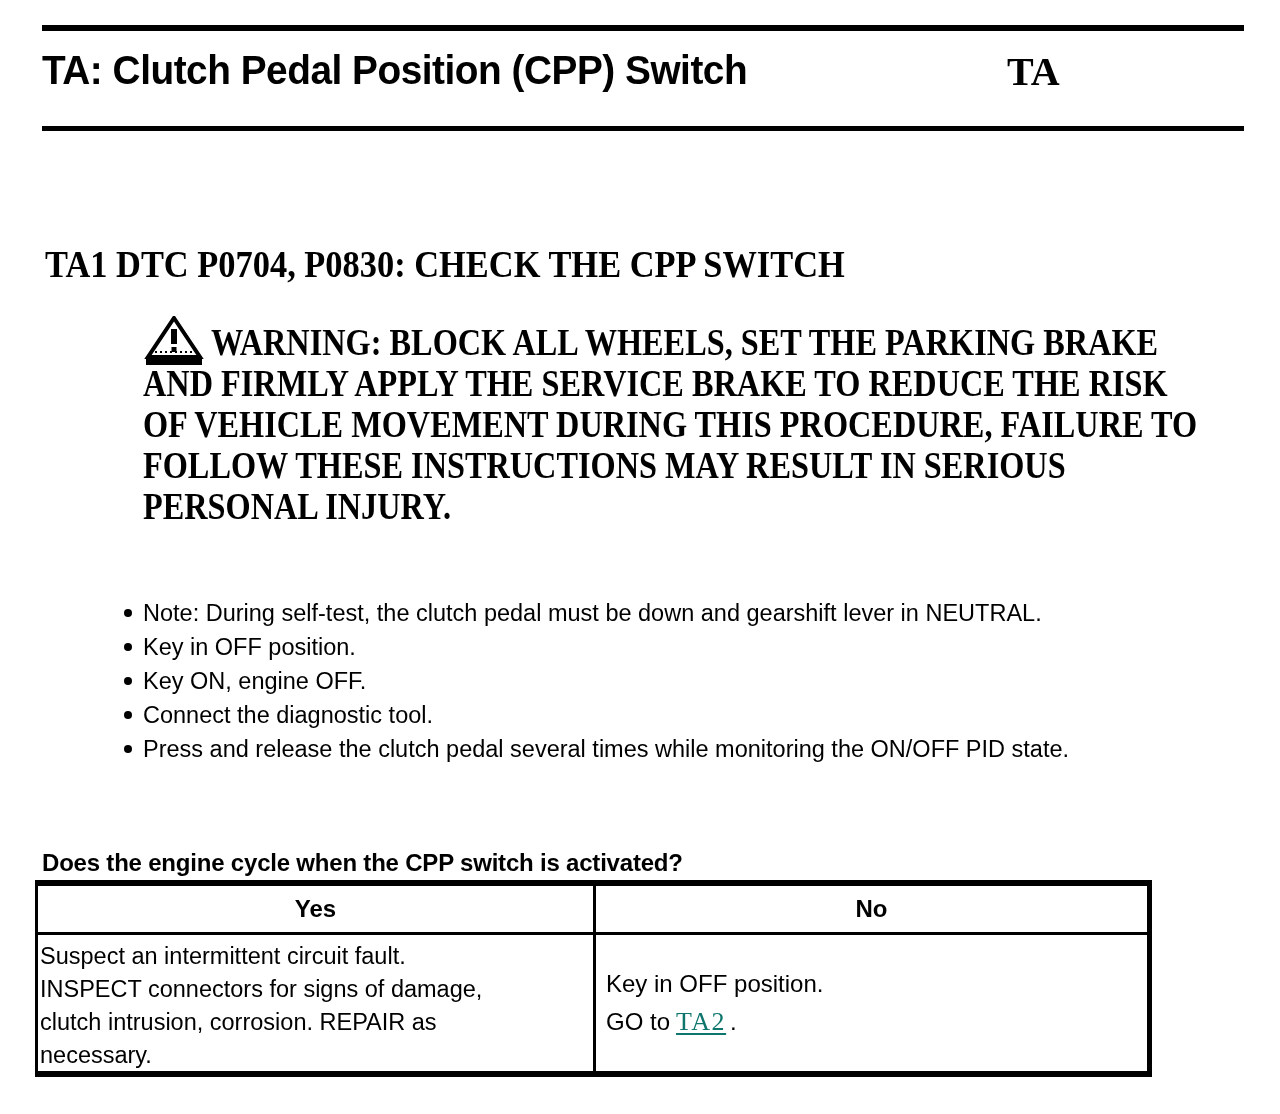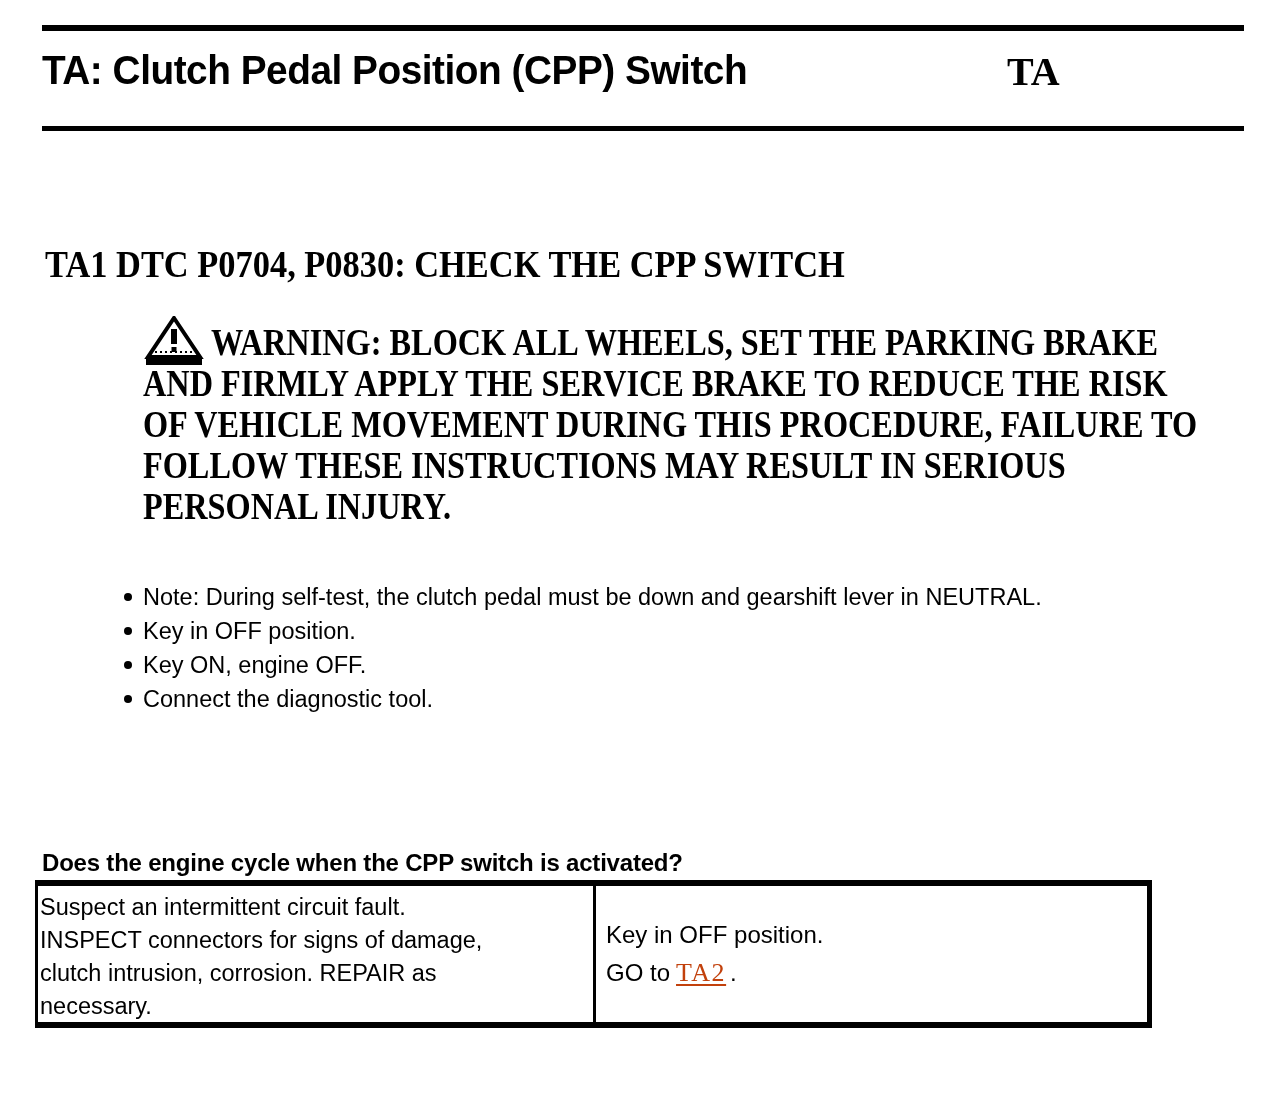--- a/index.html
+++ b/index.html
@@ -18,21 +18,21 @@
                 font-weight:bold;font-size:37px;white-space:nowrap;
                 transform:scaleX(0.93);transform-origin:left top;}
 
   .warning{position:absolute;left:143px;top:322px;width:1115px;
            font-family:"Liberation Serif",serif;font-weight:bold;font-size:38px;line-height:41px;}
   .wline{white-space:nowrap;transform:scaleX(0.85);transform-origin:left top;}
   .wline.first{padding-left:80px;}
   .wicon{position:absolute;left:0px;top:-6px;width:62px;height:50px;}
   .wicon svg{display:block;}
 
-  .bullets{position:absolute;left:124px;top:580px;width:1140px;
+  .bullets{position:absolute;left:124px;top:596px;width:1140px;
            font-size:23.5px;line-height:34px;}
   .brow{position:relative;padding-left:19px;white-space:nowrap;}
   .brow.sub{padding-left:120px;}
   .b-dot{position:absolute;left:0;top:13px;width:8px;height:8px;background:#000;border-radius:50%;}
   .b-sq{position:absolute;left:104px;top:14px;width:7px;height:7px;background:#000;}
 
   .question{position:absolute;left:42px;top:849px;font-size:24px;font-weight:bold;
             letter-spacing:-0.2px;white-space:nowrap;}
 
   .result-table{position:absolute;left:35px;top:880px;width:1117px;box-sizing:border-box;
@@ -44,21 +44,21 @@
   .th-yes{width:558px;border-right:3px solid #000;box-sizing:border-box;}
   .th-no{flex:1;}
   .tbody{height:136px;}
   .td{box-sizing:border-box;}
   .td-yes{width:558px;border-right:3px solid #000;padding:5px 8px 0 2px;
           font-size:23.5px;line-height:33px;}
   .td-yes div{white-space:nowrap;}
   .td-no{flex:1;display:flex;flex-direction:column;justify-content:center;
          padding-left:10px;font-size:24px;line-height:38px;}
   .td-no div{white-space:nowrap;}
-  .ta-link{color:#c2410c;font-family:"Liberation Serif",serif;font-size:26px;
+  .ta-link{color:#0f766e;font-family:"Liberation Serif",serif;font-size:26px;
            text-decoration:underline;text-underline-offset:3px;letter-spacing:1.5px;
            cursor:pointer;margin:0 4px 2px 6px;}
 </style>
 </head>
 <body>
 
 <div class="page">
 
   <div class="rule rule-top"></div>
 
@@ -98,25 +98,33 @@
       <span>Key in OFF position.</span>
     </div>
     <div class="brow">
       <span class="b-dot"></span>
       <span>Key ON, engine OFF.</span>
     </div>
     <div class="brow">
       <span class="b-dot"></span>
       <span>Connect the diagnostic tool.</span>
     </div>
+    <div class="brow">
+      <span class="b-dot"></span>
+      <span>Press and release the clutch pedal several times while monitoring the ON/OFF PID state.</span>
+    </div>
   </div>
 
   <div class="question">Does the engine cycle when the CPP switch is activated?</div>
 
   <div class="result-table">
+    <div class="trow thead">
+      <div class="th th-yes">Yes</div>
+      <div class="th th-no">No</div>
+    </div>
     <div class="trow tbody">
       <div class="td td-yes">
         <div>Suspect an intermittent circuit fault.</div>
         <div>INSPECT connectors for signs of damage,</div>
         <div>clutch intrusion, corrosion. REPAIR as</div>
         <div>necessary.</div>
       </div>
       <div class="td td-no">
         <div>Key in OFF position.</div>
         <div>

